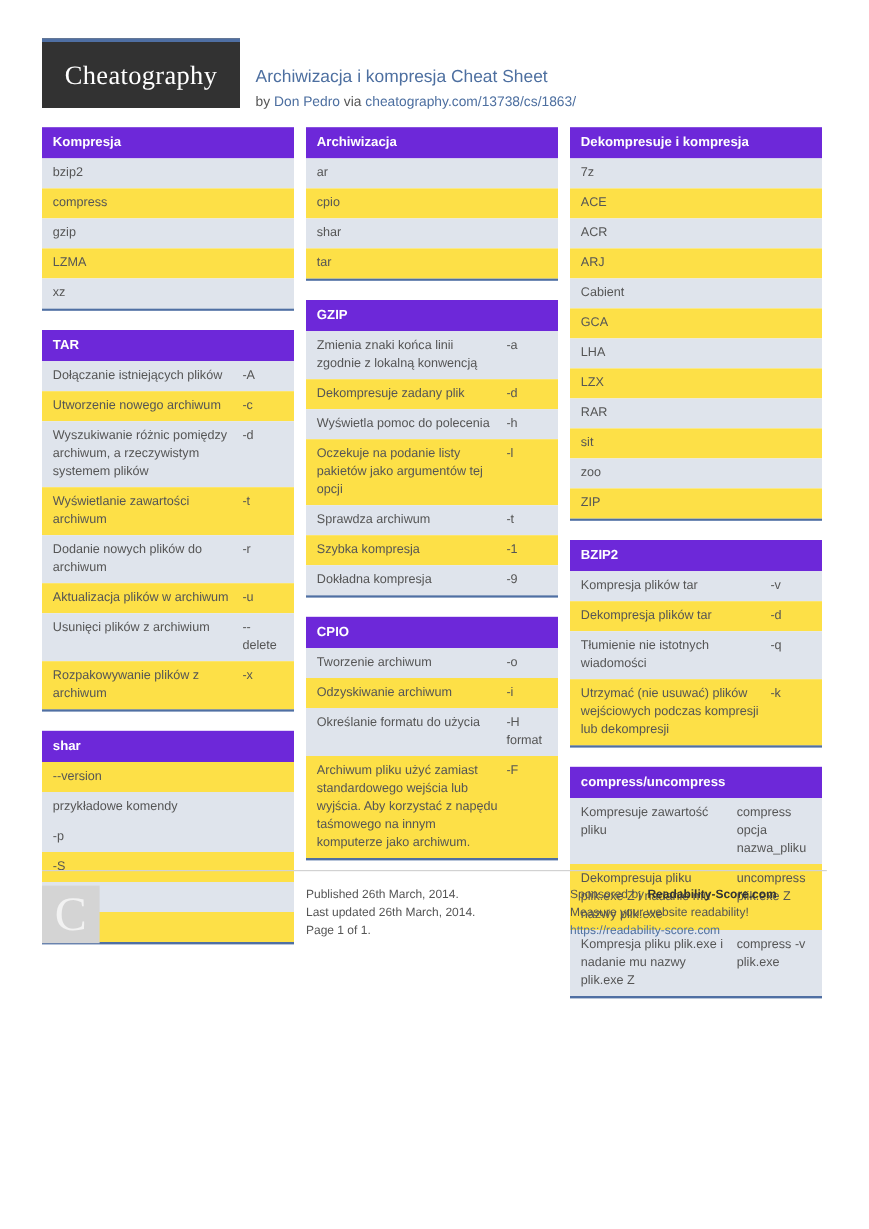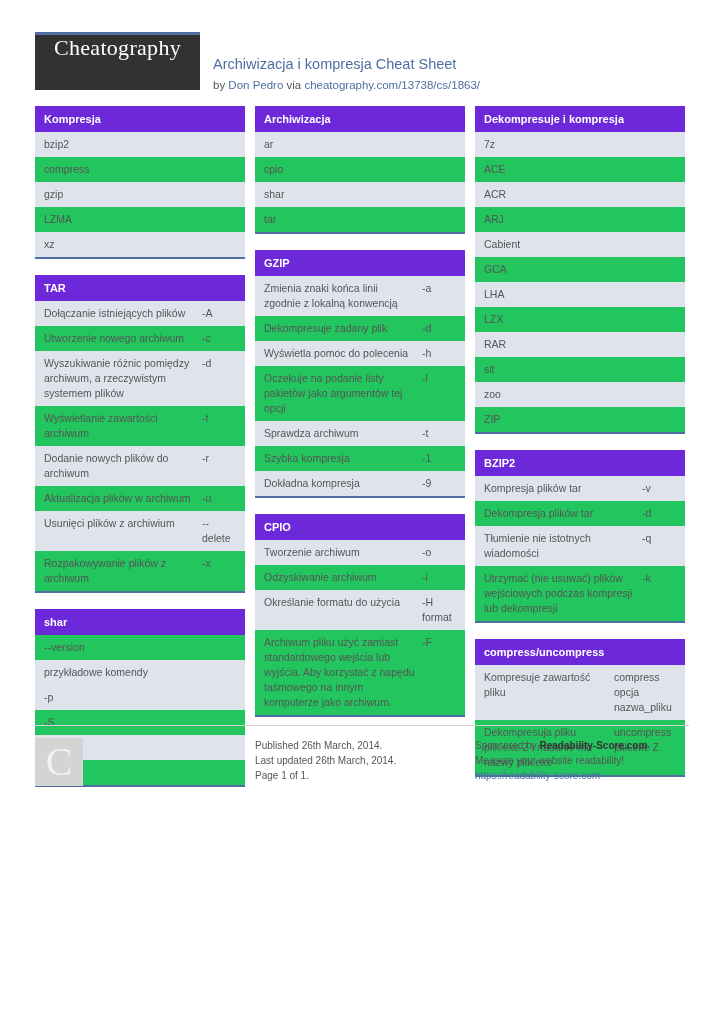--- a/index.html
+++ b/index.html
@@ -33,21 +33,21 @@
   .logo-box {
     position: absolute;
     left: 0;
     top: 0;
     width: 165px;
     height: 58px;
     background: #323232;
     border-top: 3px solid #4f6fa3;
     box-sizing: border-box;
     display: flex;
-    align-items: flex-start;
+    align-items: center;
     justify-content: center;
   }
   .logo-text {
     font-family: "Liberation Serif", serif;
     color: #ffffff;
     font-size: 22px;
     letter-spacing: 0.3px;
   }
   .head-titles {
     position: absolute;
@@ -99,21 +99,21 @@
     padding: 6px 9px 6px 9px;
     line-height: 14px;
   }
   .row {
     display: flex;
     font-size: 10.5px;
     line-height: 15px;
     color: #555555;
     padding: 5px 9px 5px 9px;
     box-sizing: border-box;
-    background: #22c55e;
+    background: #fde047;
     align-items: flex-start;
   }
   .row.alt { background: #dfe4ec; }
   .row .k {
     flex: 1 1 auto;
     padding-right: 6px;
     word-wrap: break-word;
   }
   .row .v {
     flex: 0 0 auto;
@@ -384,20 +384,24 @@
         </div>
         <div class="card">
           <div class="card-head">compress/uncompress</div>
           <div class="row alt wide-v">
             <div class="k">Kompresuje zawartość pliku</div>
             <div class="v">compress opcja nazwa_pliku</div>
           </div>
           <div class="row wide-v">
             <div class="k">Dekompresuja pliku plik.exe Z i nadanie mu nazwy plik.exe</div>
             <div class="v">uncompress plik.exe Z</div>
+          </div>
+          <div class="row alt wide-v">
+            <div class="k">Kompresja pliku plik.exe i nadanie mu nazwy plik.exe Z</div>
+            <div class="v">compress -v plik.exe</div>
           </div>
         </div>
       </div>
   </div>
 
   <div class="footer">
     <div class="fcol fcol1">
       <div class="avatar">C</div>
     </div>
     <div class="fcol fcol2">

